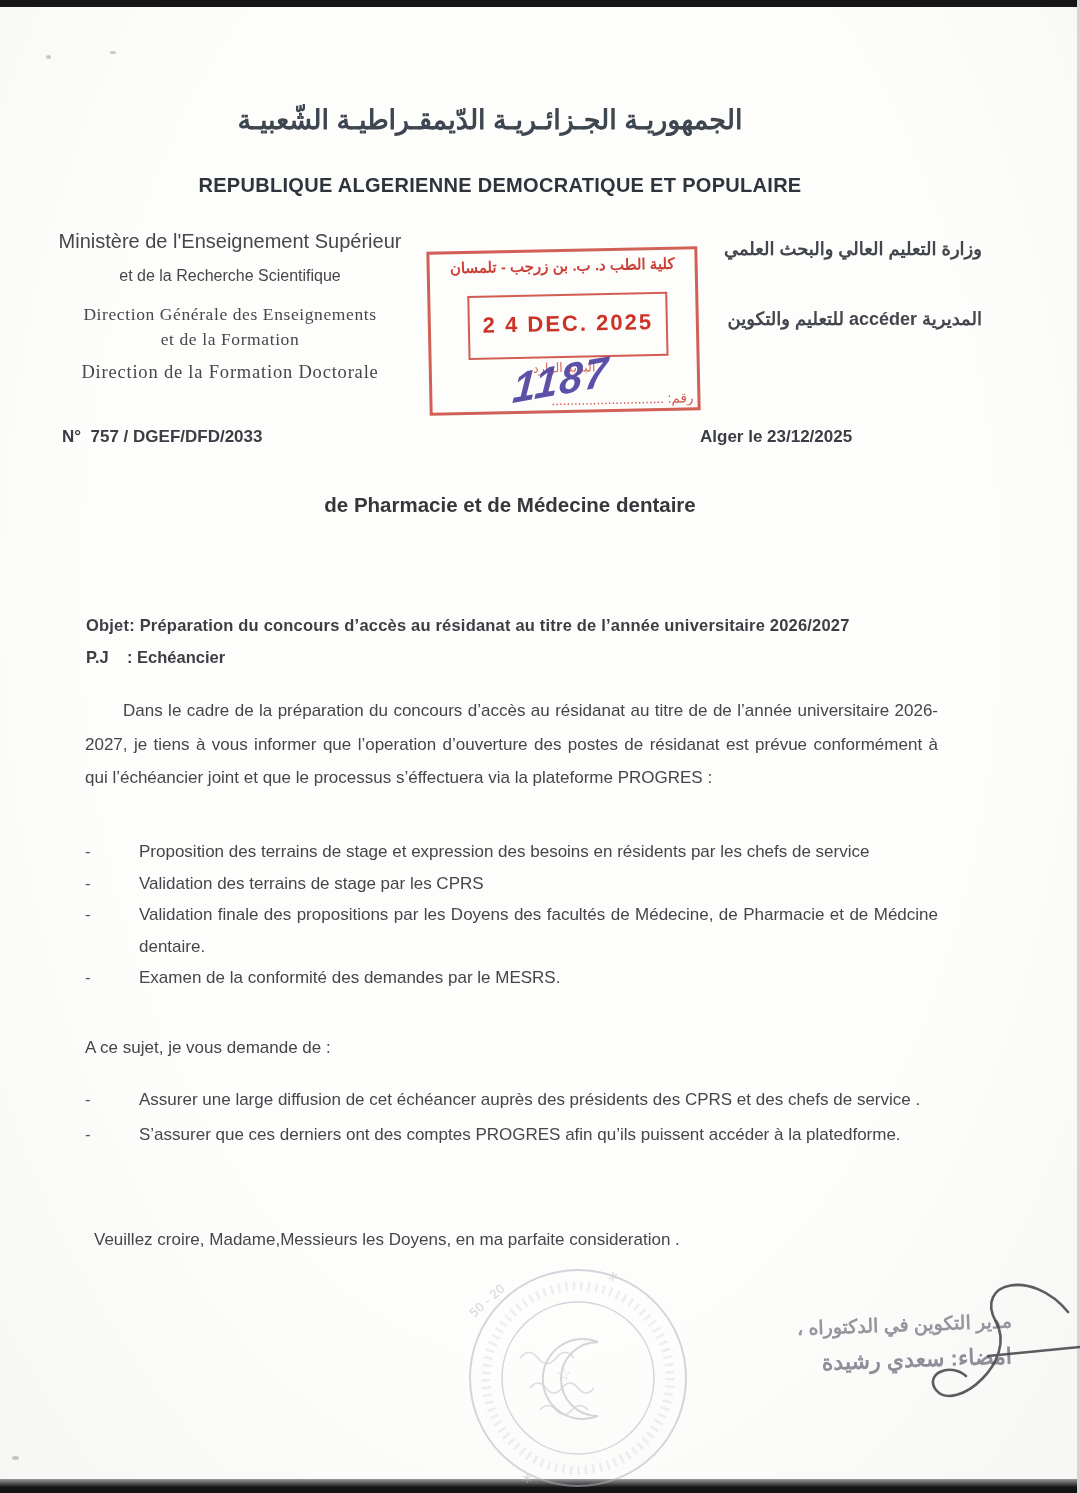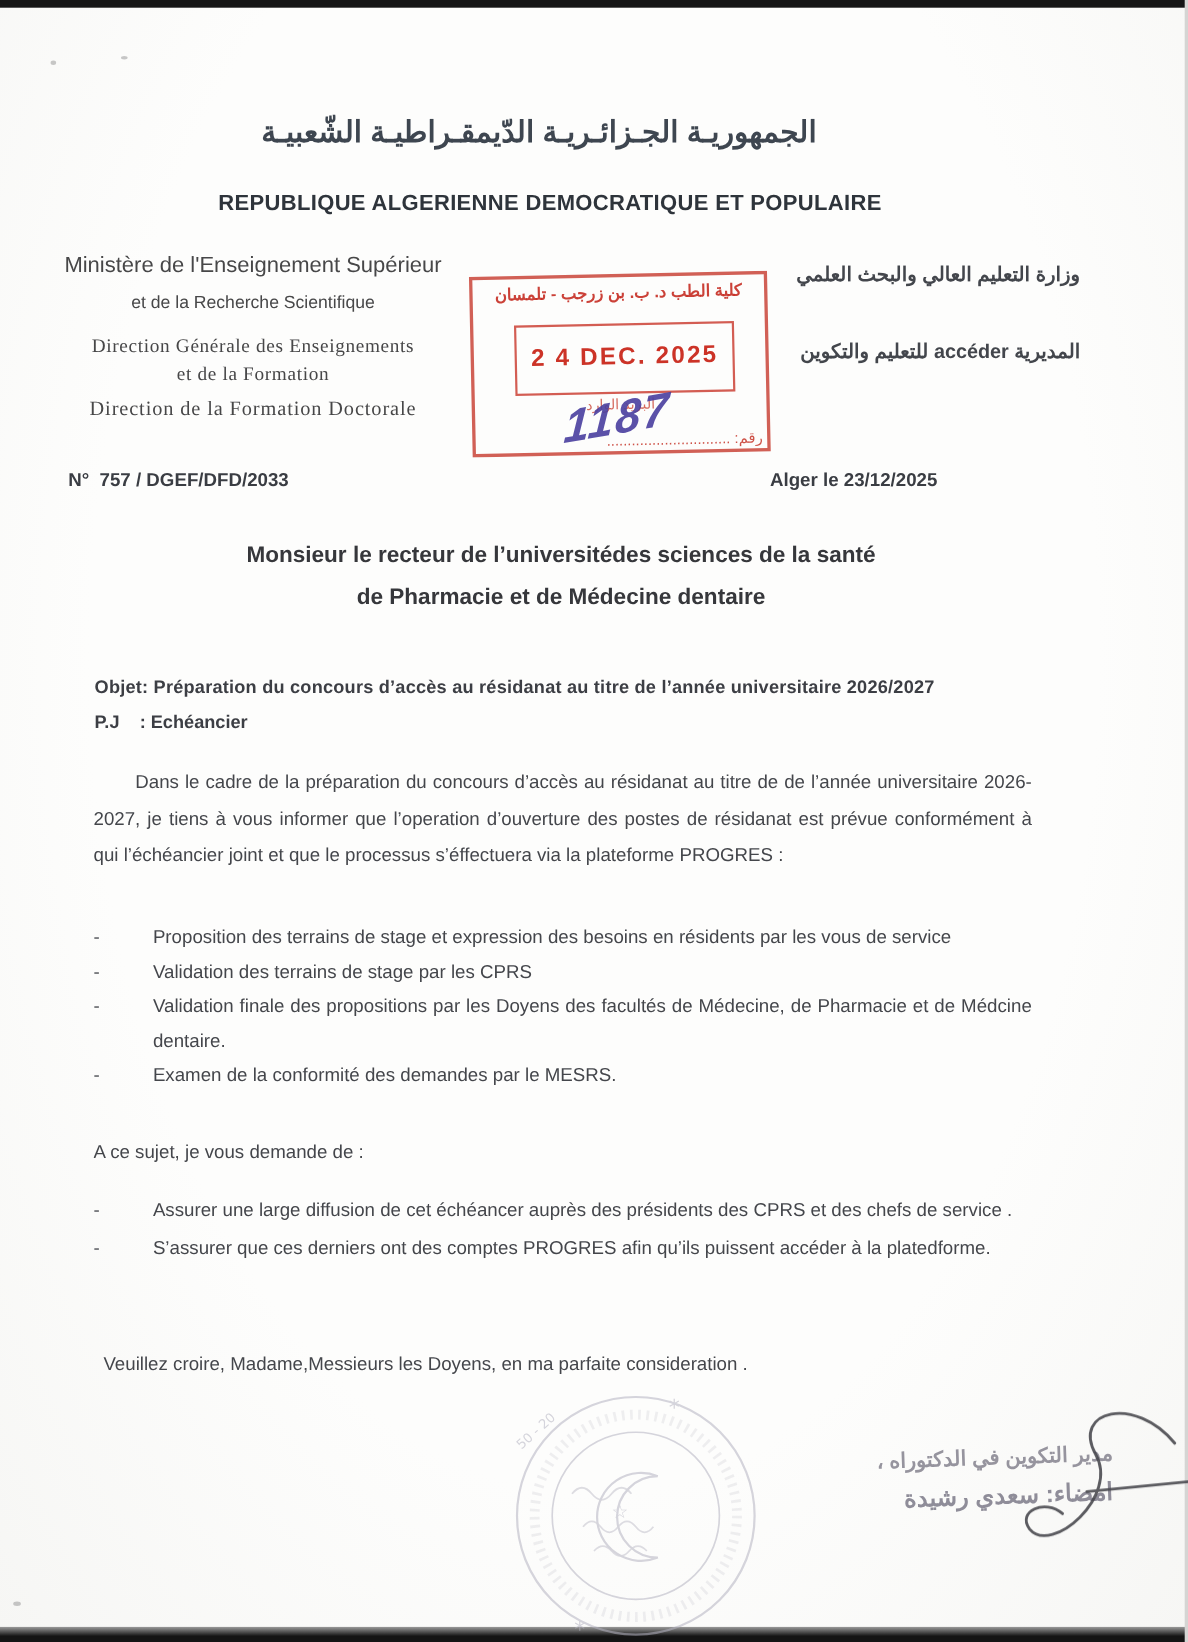--- a/index.html
+++ b/index.html
@@ -115,33 +115,32 @@
       </div>
       <div class="s-sub">البريد الوارد</div>
       <div class="s-num"><span>رقم:</span> <span>..............................</span></div>
     </div>
     <div class="handnum">1187</div>
 
     <div class="ref-left">N°  757 / DGEF/DFD/2033</div>
     <div class="ref-right">Alger le 23/12/2025</div>
 
     <div class="addressee">
-      <div>Monsieur le recteur de l’universitédes sciences de la santé</div>
       <div>de Pharmacie et de Médecine dentaire</div>
     </div>
 
     <div class="objet">Objet: Préparation du concours d’accès au résidanat au titre de l’année universitaire 2026/2027</div>
     <div class="pj">P.J    : Echéancier</div>
 
     <div class="intro">Dans le cadre de la préparation  du concours d’accès au résidanat au titre de de l’année universitaire 2026-2027, je tiens à vous informer que l’operation d’ouverture des postes de résidanat  est prévue conformément à qui  l’échéancier joint et que  le processus  s’éffectuera via la plateforme PROGRES :</div>
 
     <div class="bullets b1">
       <div class="b-row">
         <span class="b-dash">-</span>
-        <span class="b-text">Proposition des terrains de stage et expression des besoins en résidents  par les vous  de service</span>
+        <span class="b-text">Proposition des terrains de stage et expression des besoins en résidents  par les chefs  de service</span>
       </div>
       <div class="b-row">
         <span class="b-dash">-</span>
         <span class="b-text">Validation des terrains de stage par les CPRS</span>
       </div>
       <div class="b-row">
         <span class="b-dash">-</span>
         <span class="b-text">Validation finale des propositions par les Doyens des facultés de Médecine, de Pharmacie et de Médcine dentaire.</span>
       </div>
       <div class="b-row">

